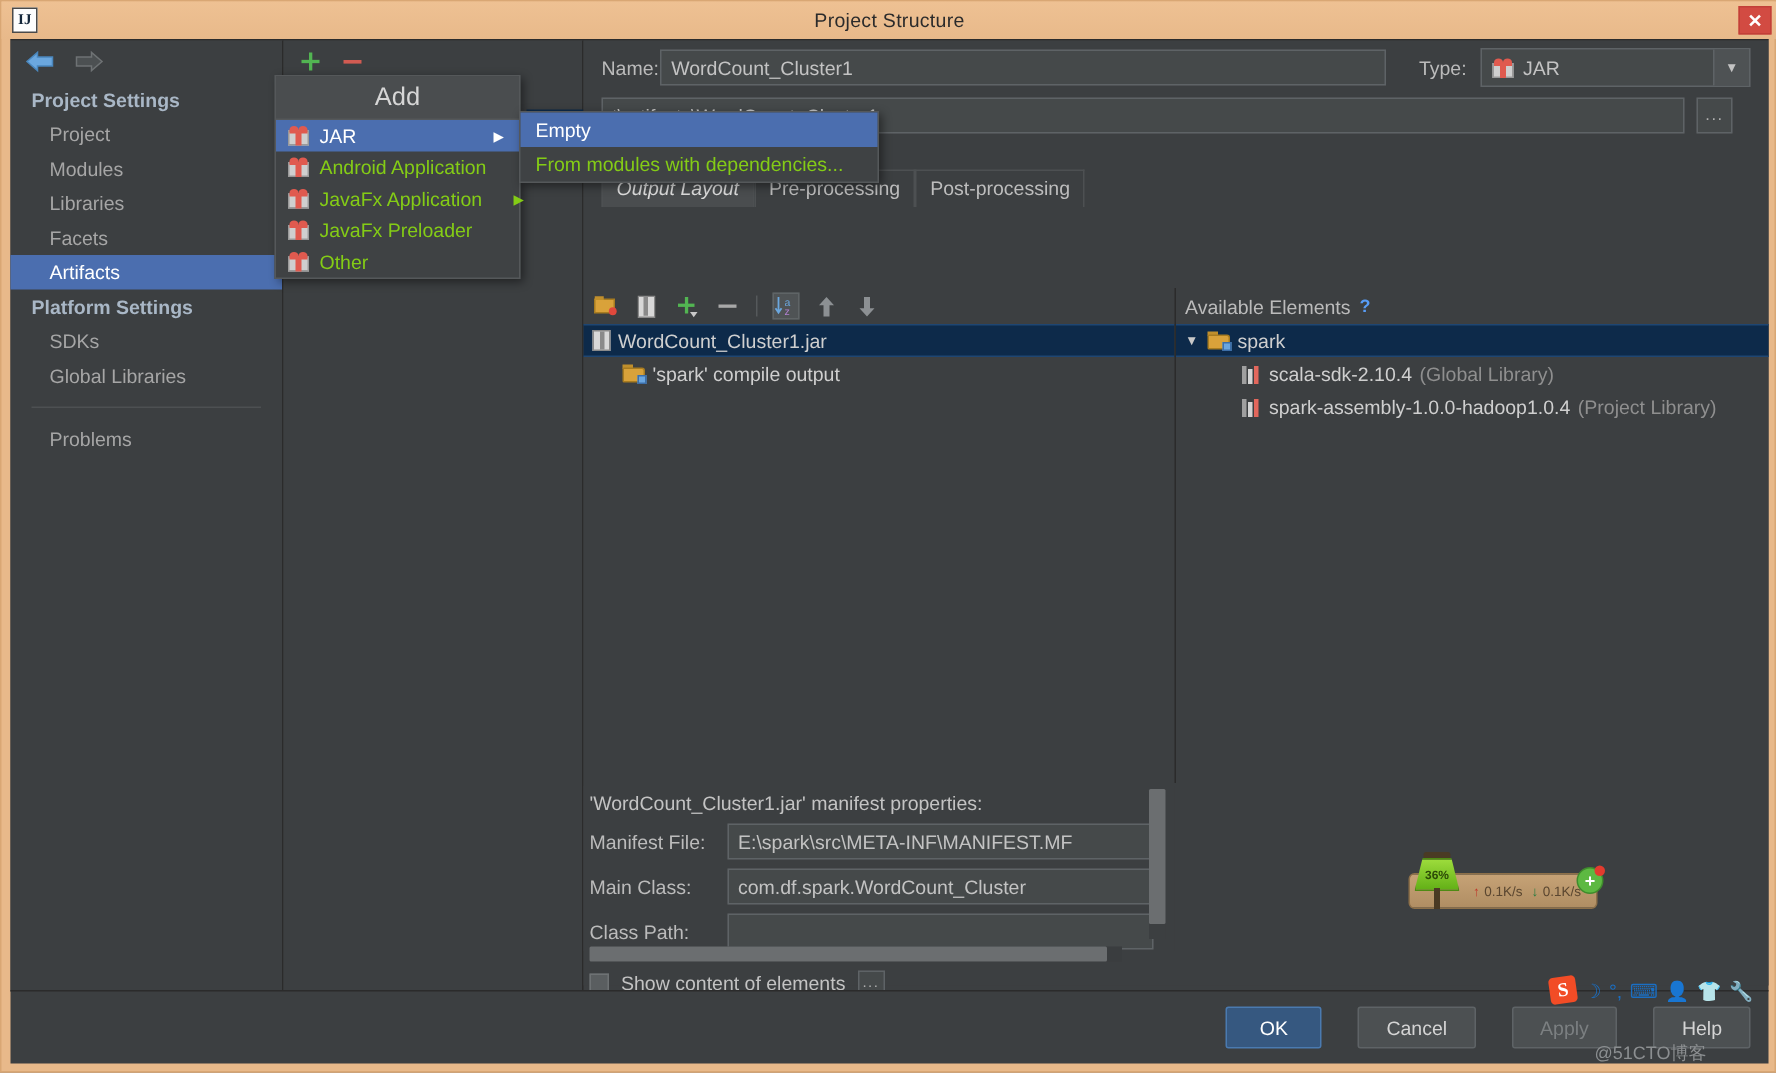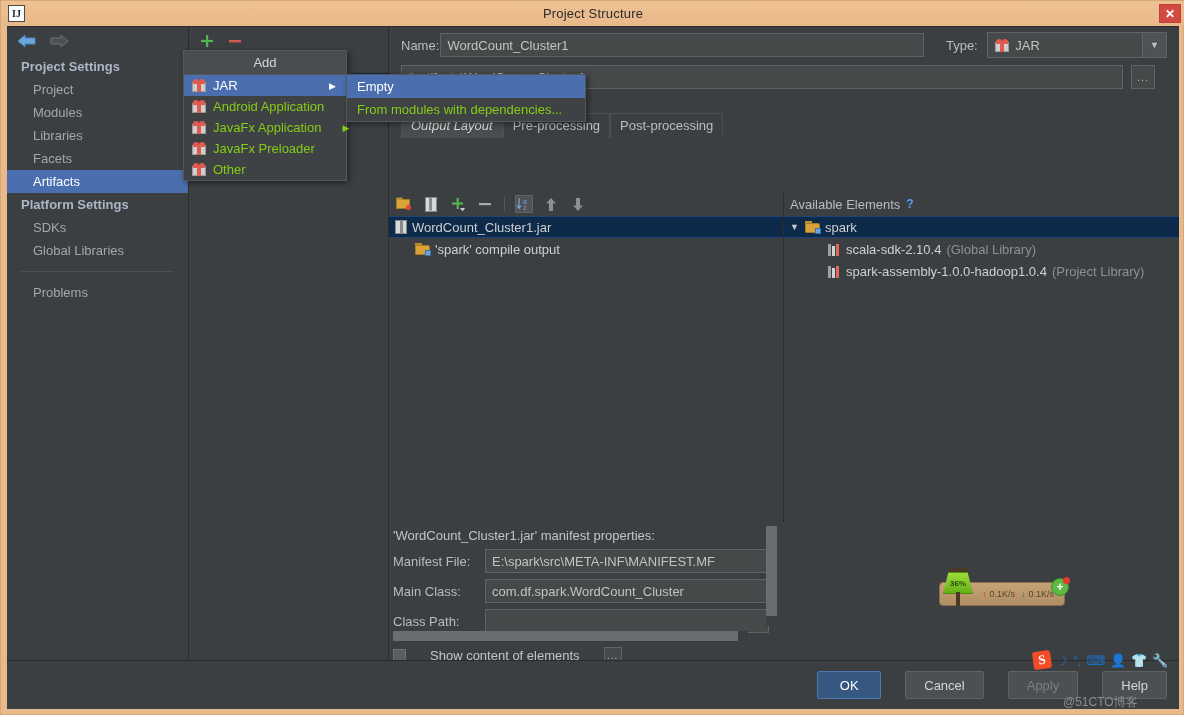--- a/index.html
+++ b/index.html
@@ -180,32 +180,32 @@
   }
   .vscroll .thumb { width: 11px; height: 90px; background: #6b6e70; border-radius: 1px; }
   .hscroll {
     position: absolute; left: 4px; top: 604px; width: 355px; height: 10px;
     background: #3a3d3f;
   }
   .hscroll .thumb { width: 345px; height: 10px; background: #6b6e70; border-radius: 1px; }
 
   .showcontent {
     position: absolute; left: 4px; top: 620px;
-    display: flex; align-items: center; gap: 24px;
+    display: flex; align-items: center; gap: 8px;
     font-size: 13px; color: #c3c3c3;
   }
 
   
   .menu {
     position: absolute; z-index: 50;
     background: #3f4244; border: 1px solid #55585a;
     box-shadow: 2px 2px 6px rgba(0,0,0,.45);
   }
   .menu-header {
-    background: #4a4d4f; color: #d6d6d6; font-size: 13px;
+    background: #4a4d4f; color: #d6d6d6; font-size: 17px;
     text-align: center; padding: 4px 0; border-bottom: 1px solid #55585a;
   }
   .menu-item {
     display: flex; align-items: center; gap: 7px;
     font-size: 13px; color: #84cc16;
     padding: 3px 10px 3px 8px; cursor: pointer; white-space: nowrap;
   }
   .menu-item.hl { background: #4b6eaf; color: #ffffff; }
   .menu-item .sub { margin-left: auto; font-size: 9px; padding-left: 14px; }
 

